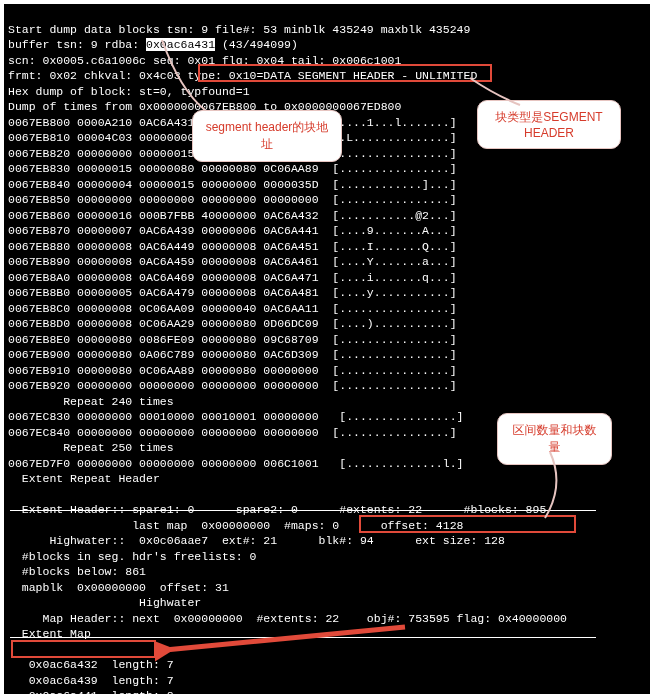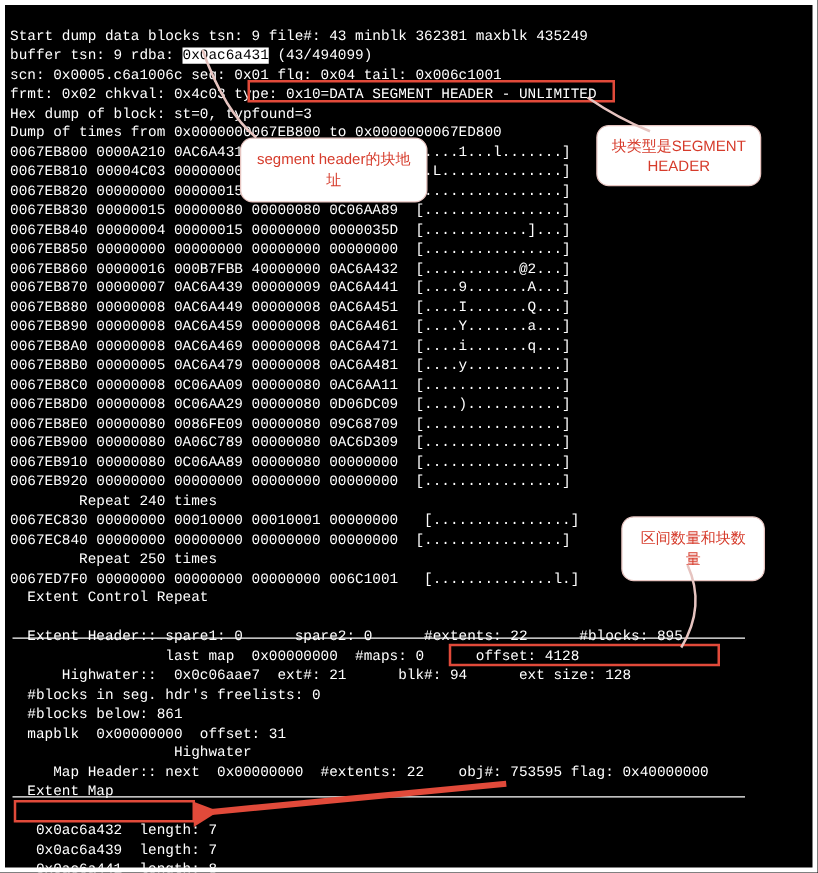--- a/index.html
+++ b/index.html
@@ -50,60 +50,60 @@
       color: #d63b2b;
       font-family: sans-serif;
       font-size: 12px;
       border: 1px solid #e6c4c0;
       border-radius: 10px;
       padding: 8px 10px;
       text-align: center;
       box-shadow: 0 1px 4px rgba(0,0,0,.2);
     }
     .co1 { left: 192px; top: 110px; width: 150px; }
-    .co2 { left: 477px; top: 100px; width: 132px; }
+    .co2 { left: 477px; top: 100px; width: 144px; }
     .co3 { left: 497px; top: 413px; width: 115px; font-family: Liberation Serif, serif; }
     .tail { position: absolute; pointer-events: none; }
     .hr1 { position: absolute; border-top: 1px solid #fff; left: 10px; top: 510px; width: 586px; }
     .hr2 { position: absolute; border-top: 1px solid #fff; left: 10px; top: 637px; width: 586px; }
   </style>
 </head>
 <body>
 
 <div class="terminal">
-<span>Start dump data blocks tsn: 9 file#: 43 minblk 362381 maxblk 435249</span>
+<span>Start dump data blocks tsn: 9 file#: 53 minblk 435249 maxblk 435249</span>
 <span><span>buffer tsn: 9 rdba: </span><span class="hl">0x0ac6a431</span><span> (43/494099)</span></span>
 <span>scn: 0x0005.c6a1006c seq: 0x01 flg: 0x04 tail: 0x006c1001</span>
 <span>frmt: 0x02 chkval: 0x4c03 type: 0x10=DATA SEGMENT HEADER - UNLIMITED</span>
-<span>Hex dump of block: st=0, typfound=3</span>
+<span>Hex dump of block: st=0, typfound=1</span>
 <span>Dump of times from 0x0000000067EB800 to 0x0000000067ED800</span>
 <span>0067EB800 0000A210 0AC6A431 C6A1006C 04010005  [....1...l.......]</span>
 <span>0067EB810 00004C03 00000000 00000000 00000000  [.L..............]</span>
 <span>0067EB820 00000000 00000015 0000037F 00000A9C  [................]</span>
 <span>0067EB830 00000015 00000080 00000080 0C06AA89  [................]</span>
 <span>0067EB840 00000004 00000015 00000000 0000035D  [............]...]</span>
 <span>0067EB850 00000000 00000000 00000000 00000000  [................]</span>
 <span>0067EB860 00000016 000B7FBB 40000000 0AC6A432  [...........@2...]</span>
-<span>0067EB870 00000007 0AC6A439 00000009 0AC6A441  [....9.......A...]</span>
+<span>0067EB870 00000007 0AC6A439 00000006 0AC6A441  [....9.......A...]</span>
 <span>0067EB880 00000008 0AC6A449 00000008 0AC6A451  [....I.......Q...]</span>
 <span>0067EB890 00000008 0AC6A459 00000008 0AC6A461  [....Y.......a...]</span>
 <span>0067EB8A0 00000008 0AC6A469 00000008 0AC6A471  [....i.......q...]</span>
 <span>0067EB8B0 00000005 0AC6A479 00000008 0AC6A481  [....y...........]</span>
-<span>0067EB8C0 00000008 0C06AA09 00000080 0AC6AA11  [................]</span>
+<span>0067EB8C0 00000008 0C06AA09 00000040 0AC6AA11  [................]</span>
 <span>0067EB8D0 00000008 0C06AA29 00000080 0D06DC09  [....)...........]</span>
 <span>0067EB8E0 00000080 0086FE09 00000080 09C68709  [................]</span>
 <span>0067EB900 00000080 0A06C789 00000080 0AC6D309  [................]</span>
 <span>0067EB910 00000080 0C06AA89 00000080 00000000  [................]</span>
 <span>0067EB920 00000000 00000000 00000000 00000000  [................]</span>
 <span>        Repeat 240 times</span>
 <span>0067EC830 00000000 00010000 00010001 00000000   [................]</span>
 <span>0067EC840 00000000 00000000 00000000 00000000  [................]</span>
 <span>        Repeat 250 times</span>
 <span>0067ED7F0 00000000 00000000 00000000 006C1001   [..............l.]</span>
-<span>  Extent Control Repeat</span>
+<span>  Extent Repeat Header</span>
 
 <span>  Extent Header:: spare1: 0      spare2: 0      #extents: 22      #blocks: 895</span>
 <span>                  last map  0x00000000  #maps: 0      offset: 4128</span>
 <span>      Highwater::  0x0c06aae7  ext#: 21      blk#: 94      ext size: 128</span>
 <span>  #blocks in seg. hdr's freelists: 0</span>
 <span>  #blocks below: 861</span>
 <span>  mapblk  0x00000000  offset: 31</span>
 <span>                   Highwater</span>
 <span>     Map Header:: next  0x00000000  #extents: 22    obj#: 753595 flag: 0x40000000</span>
 <span>  Extent Map</span>

